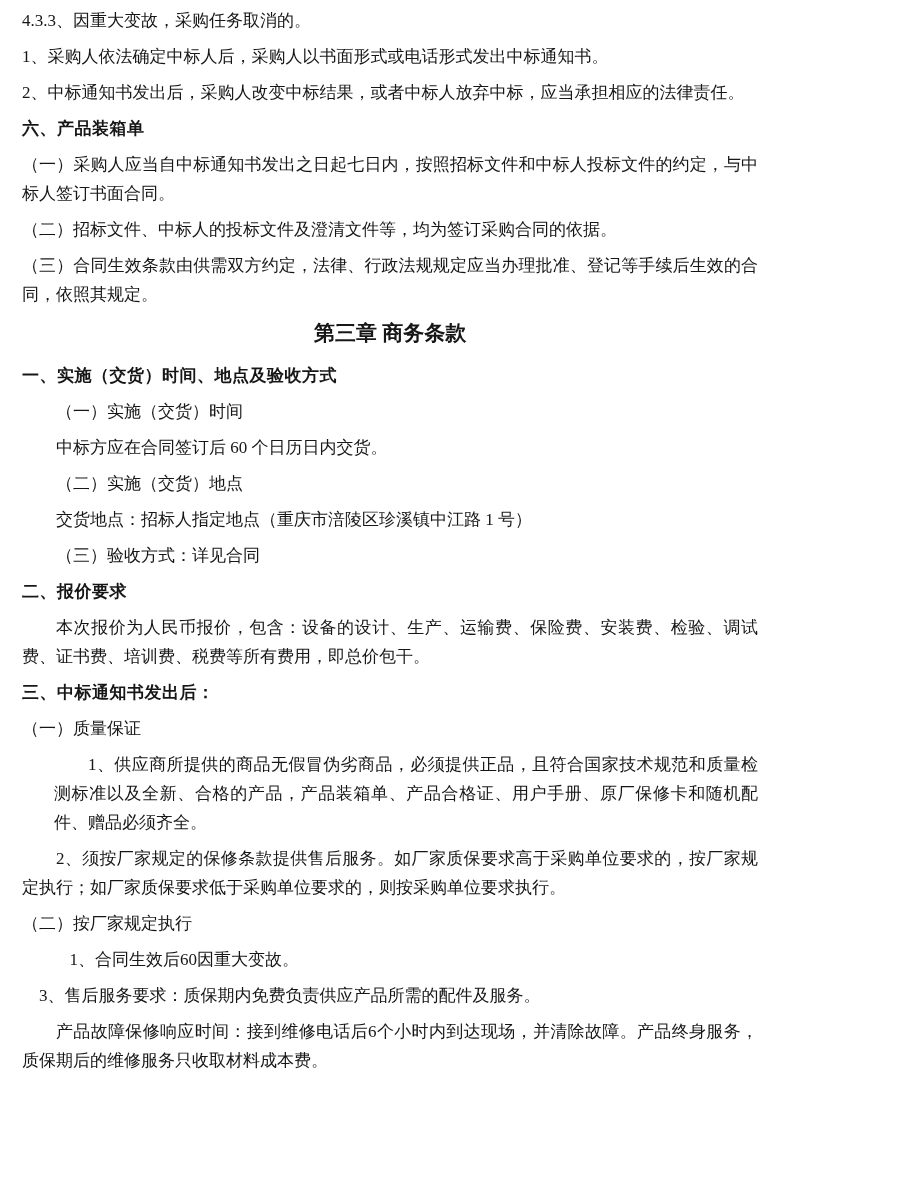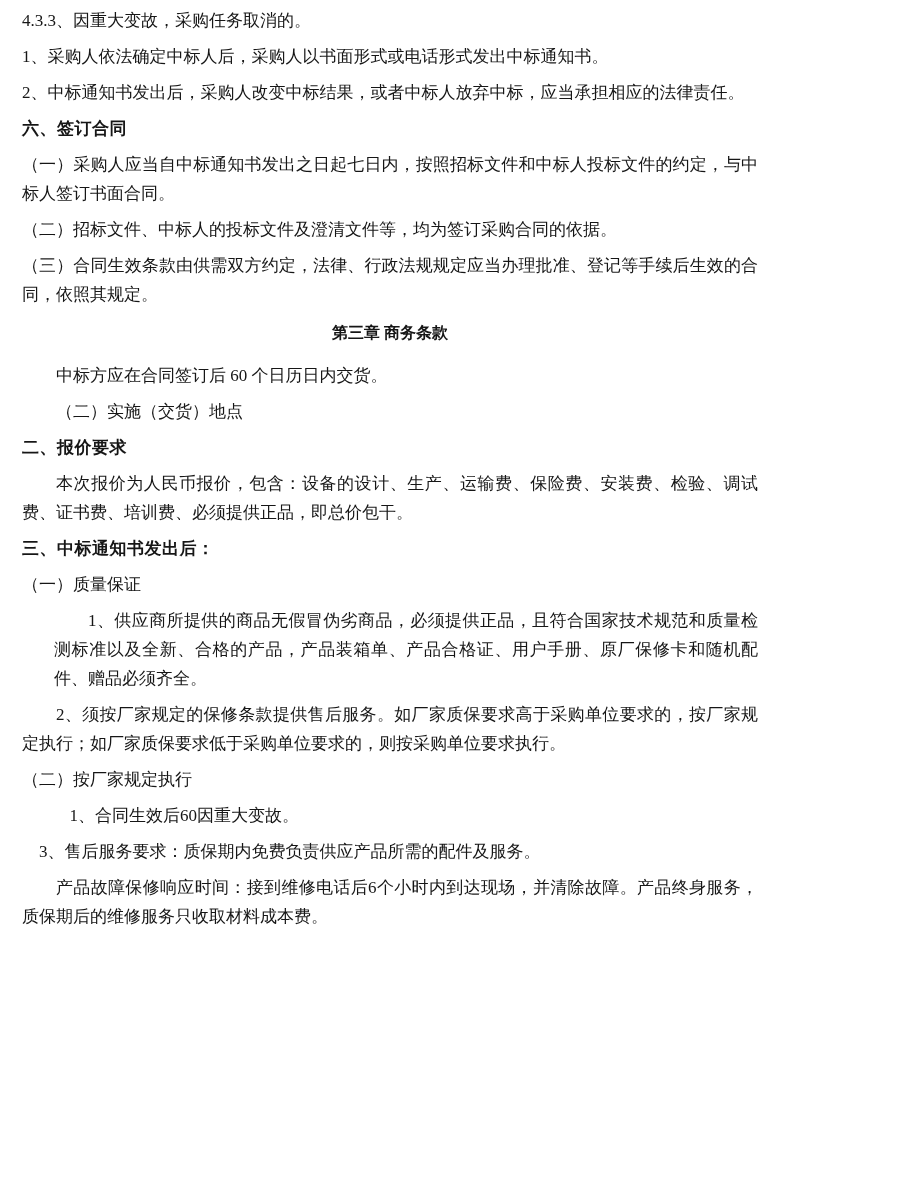--- a/index.html
+++ b/index.html
@@ -26,45 +26,49 @@
   }
   p.heading {
     margin: 0 0 7px 0;
     font-family: "Liberation Sans", "DejaVu Sans", sans-serif;
     font-weight: 700;
     letter-spacing: 0.5px;
   }
   p.chapter-title {
     margin: 9px 0 13px 0;
     text-align: center;
-    font-size: 16px;
+    font-size: 21px;
     line-height: 30px;
     font-weight: 700;
     text-indent: 0 !important;
   }
   span.u {
     text-underline-offset: 3px;
   }
 </style>
 </head>
 <body>
 
 <div class="page">
     <p class="body"><span>4.3.3、因重大变故，采购任务取消的。</span></p>
     <p class="body"><span>1、采购人依法确定中标人后，采购人以书面形式或电话形式发出中标通知书。</span></p>
     <p class="body"><span>2、中标通知书发出后，采购人改变中标结果，或者中标人放弃中标，应当承担相应的法律责任。</span></p>
-    <p class="heading"><span>六、签订合同</span></p>
+    <p class="heading"><span>六、产品装箱单</span></p>
     <p class="body"><span>（一）采购人应当自中标通知书发出之日起七日内，按照招标文件和中标人投标文件的约定，与中标人签订书面合同。</span></p>
     <p class="body"><span>（二）招标文件、中标人的投标文件及澄清文件等，均为签订采购合同的依据。</span></p>
     <p class="body"><span>（三）合同生效条款由供需双方约定，法律、行政法规规定应当办理批准、登记等手续后生效的合同，依照其规定。</span></p>
     <p class="chapter-title"><span>第三章 商务条款</span></p>
+    <p class="heading"><span>一、实施（交货）时间、地点及验收方式</span></p>
+    <p class="body" style="text-indent: 2em;"><span>（一）实施（交货）时间</span></p>
     <p class="body" style="text-indent: 2em;"><span>中标方应在合同签订后 </span><span class="u">60</span><span> 个日历日内交货。</span></p>
     <p class="body" style="text-indent: 2em;"><span>（二）实施（交货）地点</span></p>
+    <p class="body" style="text-indent: 2em;"><span>交货地点：招标人指定地点（重庆市涪陵区珍溪镇中江路 1 号）</span></p>
+    <p class="body" style="text-indent: 2em;"><span>（三）验收方式：详见合同</span></p>
     <p class="heading"><span>二、报价要求</span></p>
-    <p class="body" style="text-indent: 2em;"><span>本次报价为人民币报价，包含：设备的设计、生产、运输费、保险费、安装费、检验、调试费、证书费、培训费、必须提供正品，即总价包干。</span></p>
+    <p class="body" style="text-indent: 2em;"><span>本次报价为人民币报价，包含：设备的设计、生产、运输费、保险费、安装费、检验、调试费、证书费、培训费、税费等所有费用，即总价包干。</span></p>
     <p class="heading"><span>三、中标通知书发出后：</span></p>
     <p class="body"><span>（一）质量保证</span></p>
     <p class="body" style="text-indent: 2em; margin-left: 32px;"><span>1、供应商所提供的商品无假冒伪劣商品，必须提供正品，且符合国家技术规范和质量检测标准以及全新、合格的产品，产品装箱单、产品合格证、用户手册、原厂保修卡和随机配件、赠品必须齐全。</span></p>
     <p class="body" style="text-indent: 2em;"><span>2、须按厂家规定的保修条款提供售后服务。如厂家质保要求高于采购单位要求的，按厂家规定执行；如厂家质保要求低于采购单位要求的，则按采购单位要求执行。</span></p>
     <p class="body"><span>（二）按厂家规定执行</span></p>
     <p class="body" style="text-indent: 2.8em;"><span>1、合同生效后</span><span class="u">60</span><span>因重大变故。</span></p>
     <p class="body" style="text-indent: 1em;"><span>3、售后服务要求：质保期内免费负责供应产品所需的配件及服务。</span></p>
     <p class="body" style="text-indent: 2em;"><span>产品故障保修响应时间：接到维修电话后6个小时内到达现场，并清除故障。产品终身服务，质保期后的维修服务只收取材料成本费。</span></p>
   </div>
 

